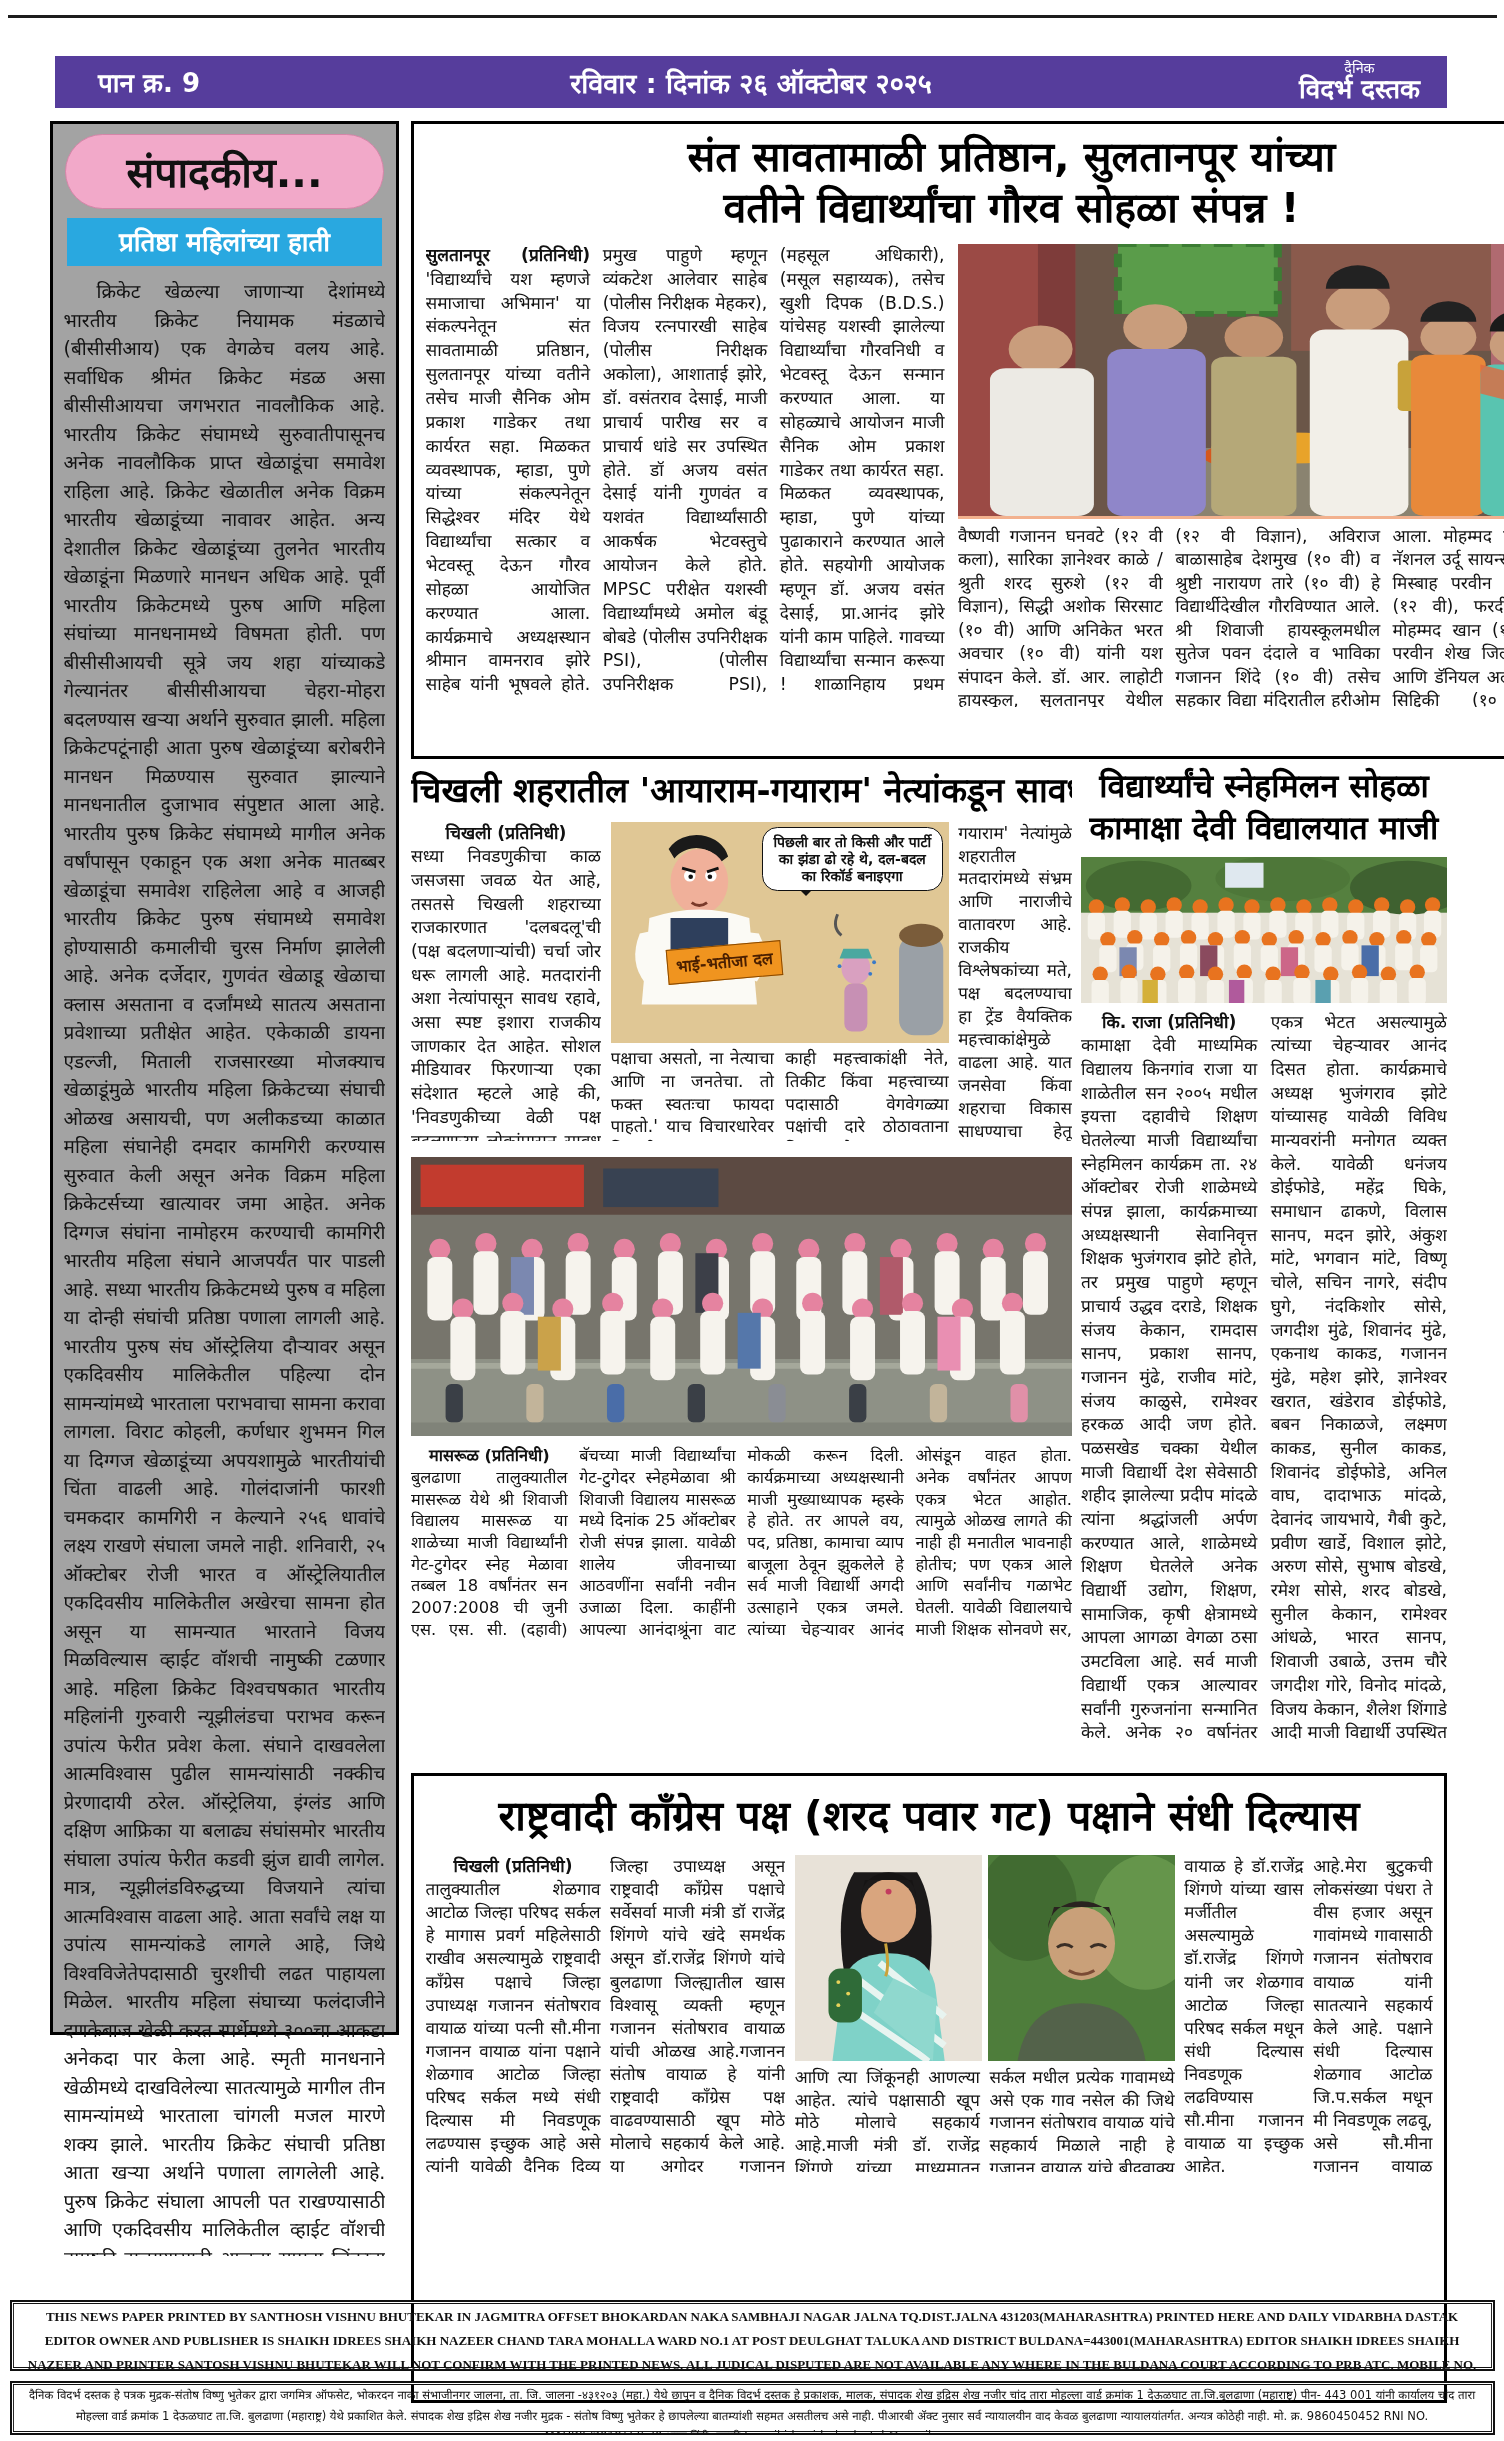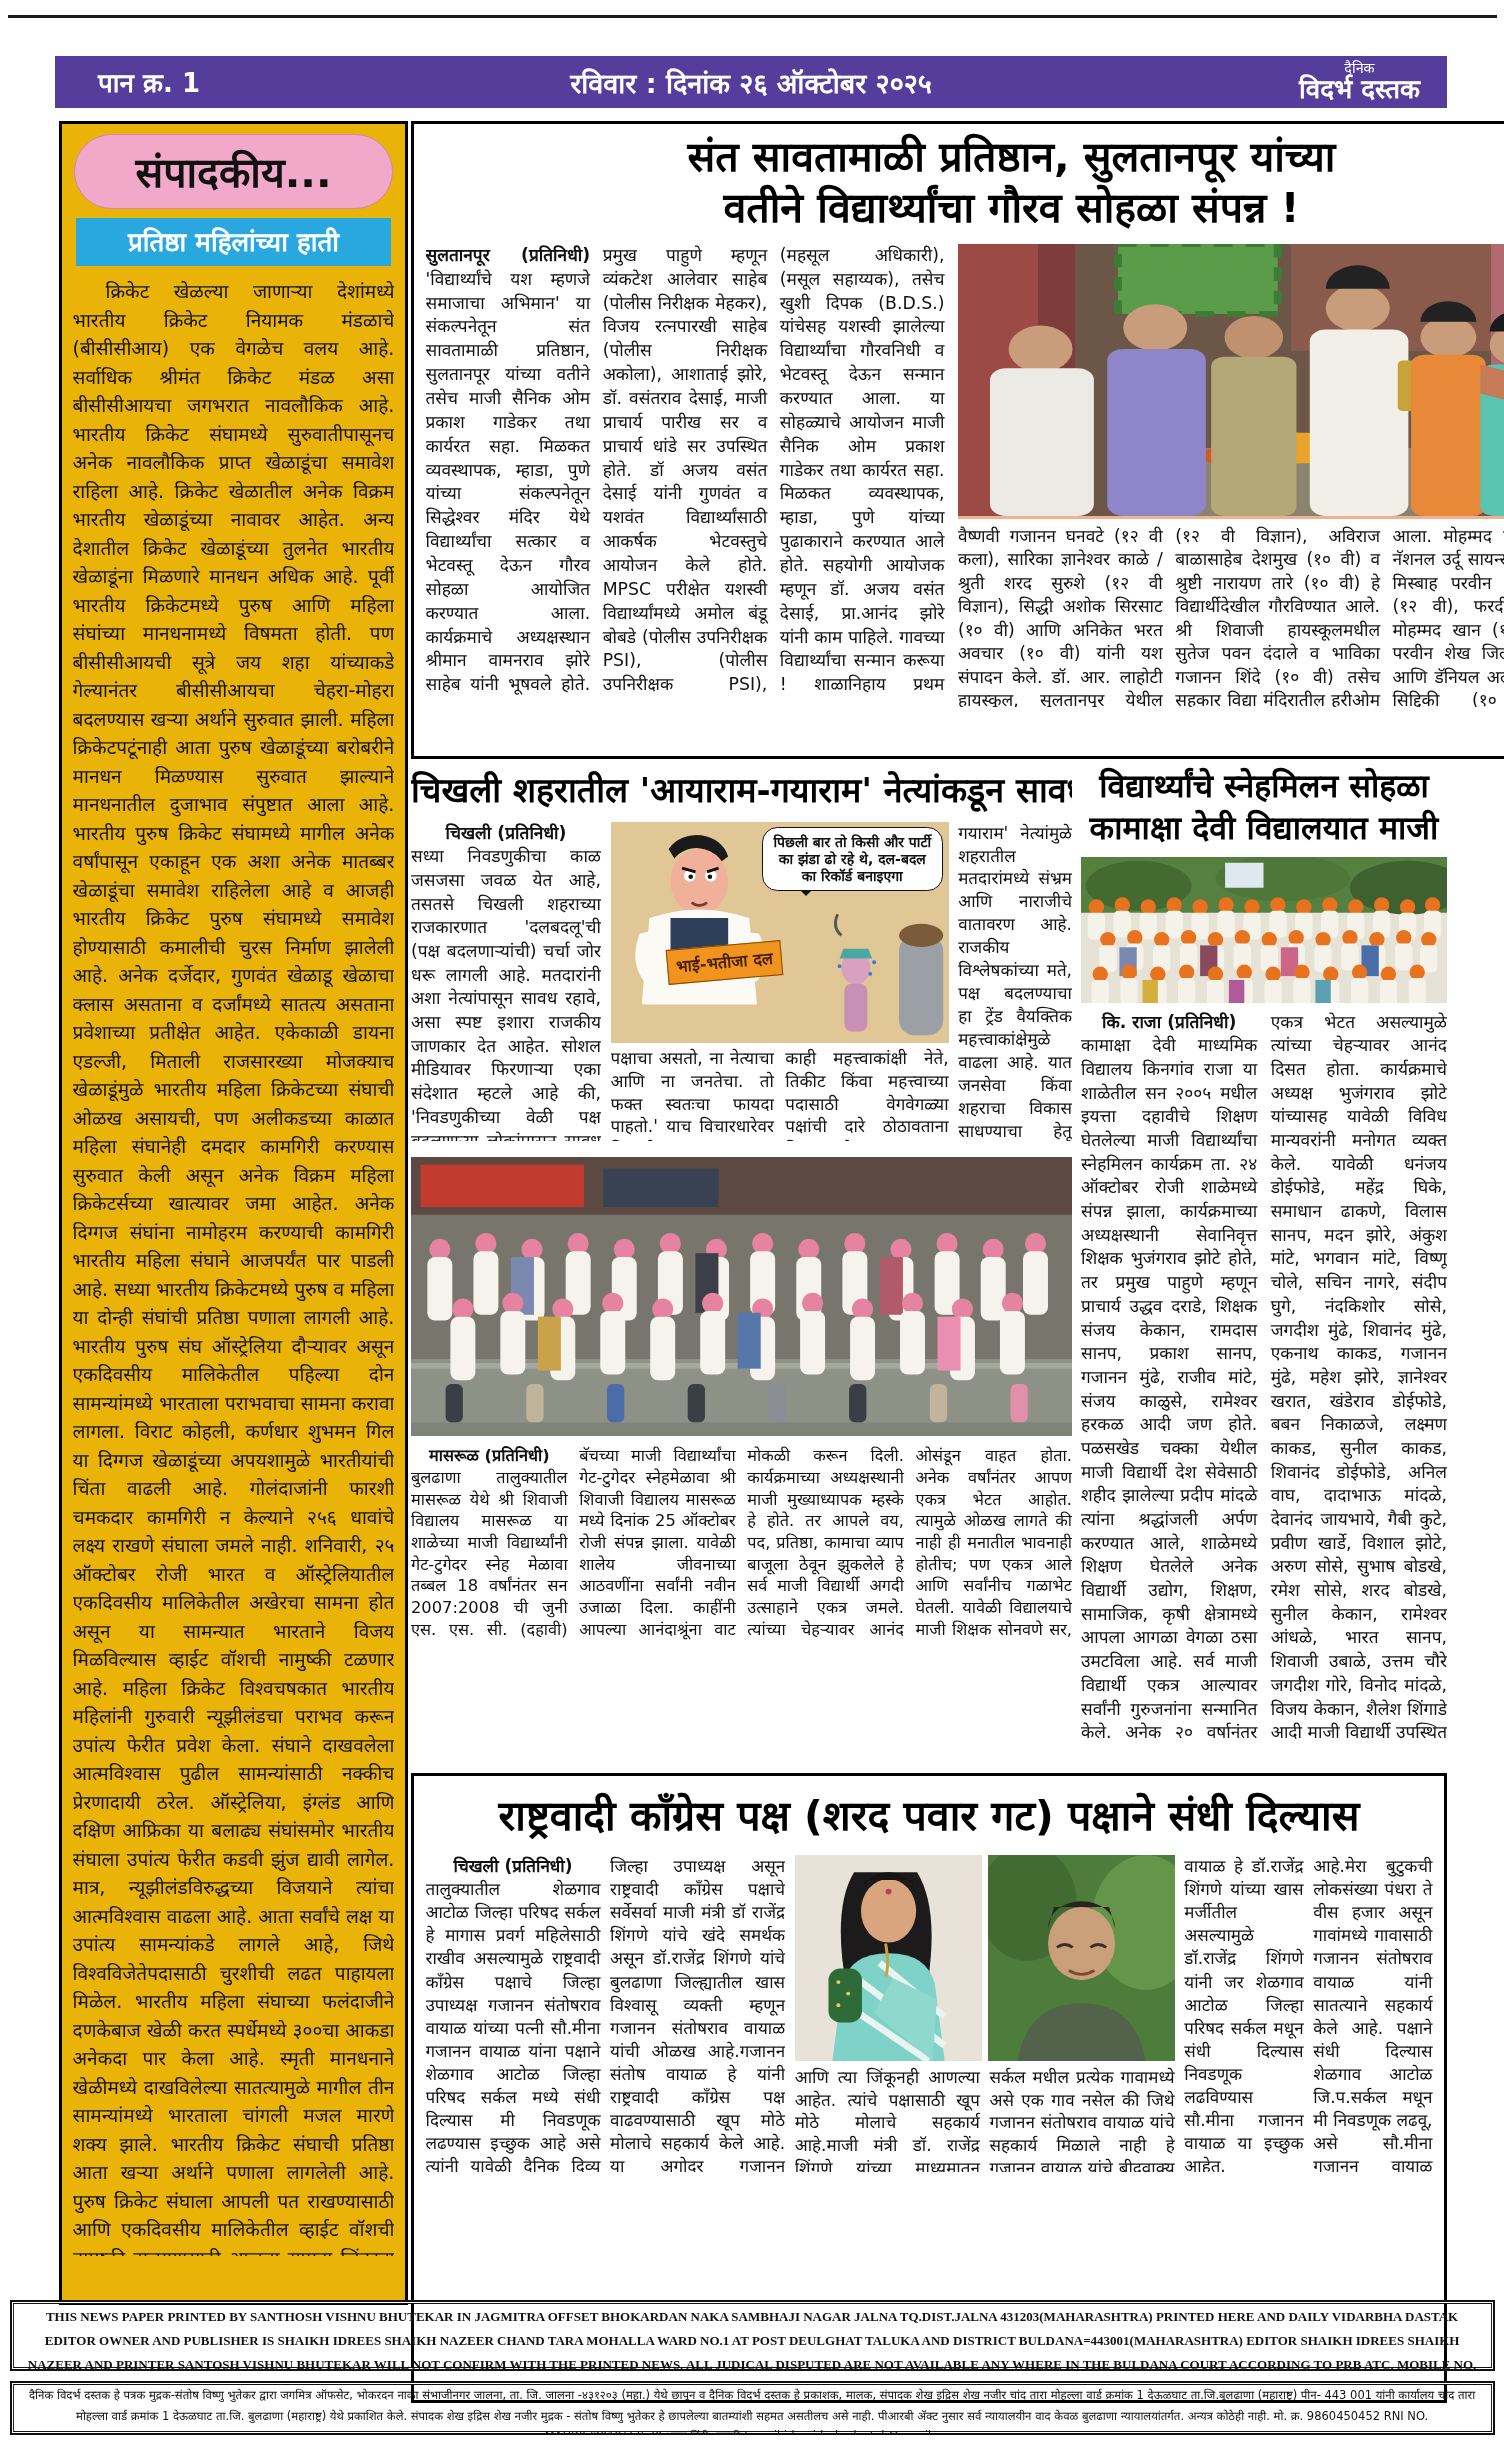--- a/index.html
+++ b/index.html
@@ -11,21 +11,21 @@
 
   
   .header-bar { left:55px; top:56px; width:1392px; height:52px; background:#563d9c; color:#fff; display:flex; align-items:center; }
   .page-no { margin-left:43px; font-size:26px; font-weight:bold; }
   .hdr-date { position:absolute; left:0; right:0; text-align:center; font-size:27px; font-weight:bold; }
   .masthead { margin-left:auto; margin-right:27px; text-align:center; line-height:1.05; position:relative; z-index:2; }
   .masthead .small { font-size:14.4px; display:block; }
   .masthead .big { font-size:26px; font-weight:bold; display:block; }
 
   
-  .editorial { left:59px; top:121px; width:349px; height:2184px; border:3.8px solid #000; padding:7.7px 10.6px; background:#eab308; }
+  .editorial { left:50px; top:121px; width:349px; height:1914px; border:3.8px solid #000; padding:7.7px 10.6px; background:#a3a3a3; }
   .ed-pill { height:75px; border-radius:43px; background:#f2a9c9; border:1.9px solid #d585a8; display:flex; align-items:center; justify-content:center; font-size:41px; font-weight:bold; margin:1.9px 1.9px 9.6px 1.9px; }
   .ed-sub { background:#29a8e0; color:#fff; text-align:center; font-size:26px; font-weight:bold; padding:4.8px 0 6.7px; margin:0 3.8px 11.5px 3.8px; }
   .ed-body { font-size:19px; line-height:1.5; text-align:justify; overflow:hidden; height:1979px; }
   .ed-body::first-letter { margin-left:33px; }
 
   .headline { font-weight:bold; text-align:center; color:#000; }
   .dl { font-weight:bold; }
 
   
   .main-box { left:411px; top:121px; width:1201px; height:638px; border:3.8px solid #000; padding:7.7px 11.5px; }
@@ -84,21 +84,21 @@
   .foot2 { left:9.6px; top:2381px; width:1485px; height:54px; border:2.9px solid #111; box-shadow:inset 0 0 0 1px #fff, inset 0 0 0 1.9px #111; font-size:11.5px; line-height:1.8; text-align:center; padding:1.9px 11.5px; overflow:hidden; }
 </style>
 </head>
 <body>
 
 <div id="page">
   <div class="abs rule-top"></div>
 
   <div class="abs header-bar">
     <div class="hdr-date">रविवार : दिनांक २६ ऑक्टोबर २०२५</div>
-    <div class="page-no">पान क्र. 1</div>
+    <div class="page-no">पान क्र. 9</div>
     <div class="masthead">
       <span class="small">दैनिक</span>
       <span class="big">विदर्भ दस्तक</span>
     </div>
   </div>
 
   <div class="abs editorial">
     <div class="ed-pill">संपादकीय...</div>
     <div class="ed-sub">प्रतिष्ठा महिलांच्या हाती</div>
     <div class="ed-body">क्रिकेट खेळल्या जाणाऱ्या देशांमध्ये भारतीय क्रिकेट नियामक मंडळाचे (बीसीसीआय) एक वेगळेच वलय आहे. सर्वाधिक श्रीमंत क्रिकेट मंडळ असा बीसीसीआयचा जगभरात नावलौकिक आहे. भारतीय क्रिकेट संघामध्ये सुरुवातीपासूनच अनेक नावलौकिक प्राप्त खेळाडूंचा समावेश राहिला आहे. क्रिकेट खेळातील अनेक विक्रम भारतीय खेळाडूंच्या नावावर आहेत. अन्य देशातील क्रिकेट खेळाडूंच्या तुलनेत भारतीय खेळाडूंना मिळणारे मानधन अधिक आहे. पूर्वी भारतीय क्रिकेटमध्ये पुरुष आणि महिला संघांच्या मानधनामध्ये विषमता होती. पण बीसीसीआयची सूत्रे जय शहा यांच्याकडे गेल्यानंतर बीसीसीआयचा चेहरा-मोहरा बदलण्यास खऱ्या अर्थाने सुरुवात झाली. महिला क्रिकेटपटूंनाही आता पुरुष खेळाडूंच्या बरोबरीने मानधन मिळण्यास सुरुवात झाल्याने मानधनातील दुजाभाव संपुष्टात आला आहे. भारतीय पुरुष क्रिकेट संघामध्ये मागील अनेक वर्षांपासून एकाहून एक अशा अनेक मातब्बर खेळाडूंचा समावेश राहिलेला आहे व आजही भारतीय क्रिकेट पुरुष संघामध्ये समावेश होण्यासाठी कमालीची चुरस निर्माण झालेली आहे. अनेक दर्जेदार, गुणवंत खेळाडू खेळाचा क्लास असताना व दर्जांमध्ये सातत्य असताना प्रवेशाच्या प्रतीक्षेत आहेत. एकेकाळी डायना एडल्जी, मिताली राजसारख्या मोजक्याच खेळाडूंमुळे भारतीय महिला क्रिकेटच्या संघाची ओळख असायची, पण अलीकडच्या काळात महिला संघानेही दमदार कामगिरी करण्यास सुरुवात केली असून अनेक विक्रम महिला क्रिकेटर्सच्या खात्यावर जमा आहेत. अनेक दिग्गज संघांना नामोहरम करण्याची कामगिरी भारतीय महिला संघाने आजपर्यंत पार पाडली आहे. सध्या भारतीय क्रिकेटमध्ये पुरुष व महिला या दोन्ही संघांची प्रतिष्ठा पणाला लागली आहे. भारतीय पुरुष संघ ऑस्ट्रेलिया दौऱ्यावर असून एकदिवसीय मालिकेतील पहिल्या दोन सामन्यांमध्ये भारताला पराभवाचा सामना करावा लागला. विराट कोहली, कर्णधार शुभमन गिल या दिग्गज खेळाडूंच्या अपयशामुळे भारतीयांची चिंता वाढली आहे. गोलंदाजांनी फारशी चमकदार कामगिरी न केल्याने २५६ धावांचे लक्ष्य राखणे संघाला जमले नाही. शनिवारी, २५ ऑक्टोबर रोजी भारत व ऑस्ट्रेलियातील एकदिवसीय मालिकेतील अखेरचा सामना होत असून या सामन्यात भारताने विजय मिळविल्यास व्हाईट वॉशची नामुष्की टळणार आहे. महिला क्रिकेट विश्वचषकात भारतीय महिलांनी गुरुवारी न्यूझीलंडचा पराभव करून उपांत्य फेरीत प्रवेश केला. संघाने दाखवलेला आत्मविश्वास पुढील सामन्यांसाठी नक्कीच प्रेरणादायी ठरेल. ऑस्ट्रेलिया, इंग्लंड आणि दक्षिण आफ्रिका या बलाढ्य संघांसमोर भारतीय संघाला उपांत्य फेरीत कडवी झुंज द्यावी लागेल. मात्र, न्यूझीलंडविरुद्धच्या विजयाने त्यांचा आत्मविश्वास वाढला आहे. आता सर्वांचे लक्ष या उपांत्य सामन्यांकडे लागले आहे, जिथे विश्वविजेतेपदासाठी चुरशीची लढत पाहायला मिळेल. भारतीय महिला संघाच्या फलंदाजीने दणकेबाज खेळी करत स्पर्धेमध्ये ३००चा आकडा अनेकदा पार केला आहे. स्मृती मानधनाने खेळीमध्ये दाखविलेल्या सातत्यामुळे मागील तीन सामन्यांमध्ये भारताला चांगली मजल मारणे शक्य झाले. भारतीय क्रिकेट संघाची प्रतिष्ठा आता खऱ्या अर्थाने पणाला लागलेली आहे. पुरुष क्रिकेट संघाला आपली पत राखण्यासाठी आणि एकदिवसीय मालिकेतील व्हाईट वॉशची नामुष्की टाळण्यासाठी आजचा सामना जिंकावा लागणार आहे. महिला क्रिकेट संघ उपांत्य फेरीत पोहोचल्याने भारतीयांच्या आशा उंचावल्या आहेत. सध्या भारतीय महिला फलंदाजांना गवसलेला सूर पाहता व आक्रमक खेळी पाहता वर्ल्ड कप आता दूर नाही, अशी आशा बाळगायला वाव आहे.</div>

